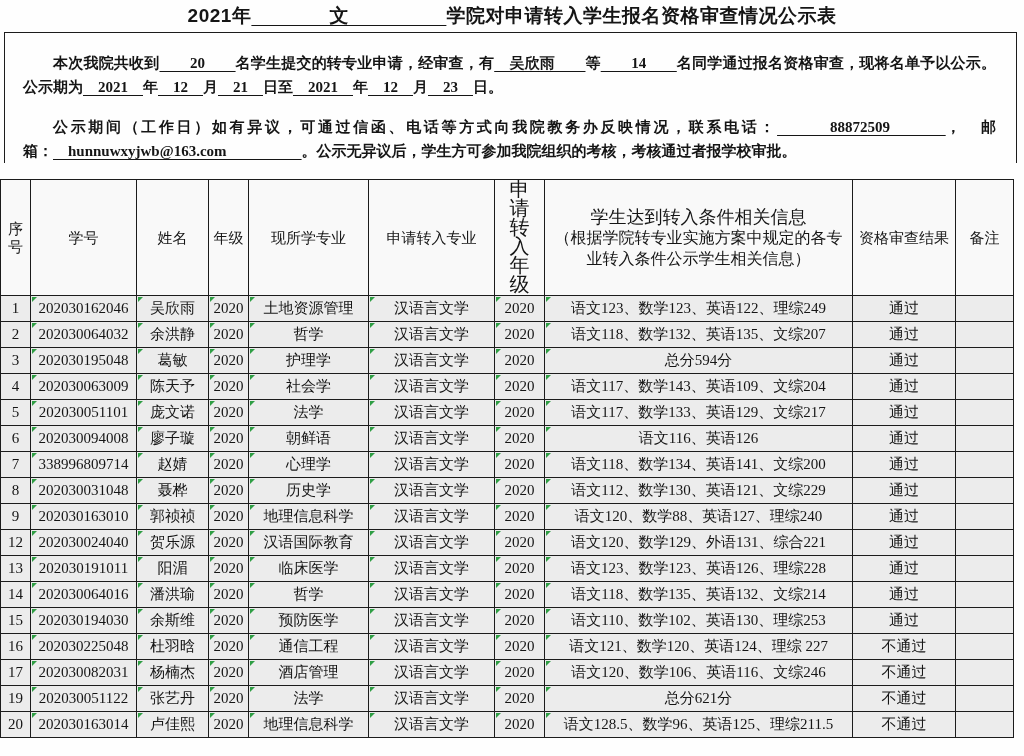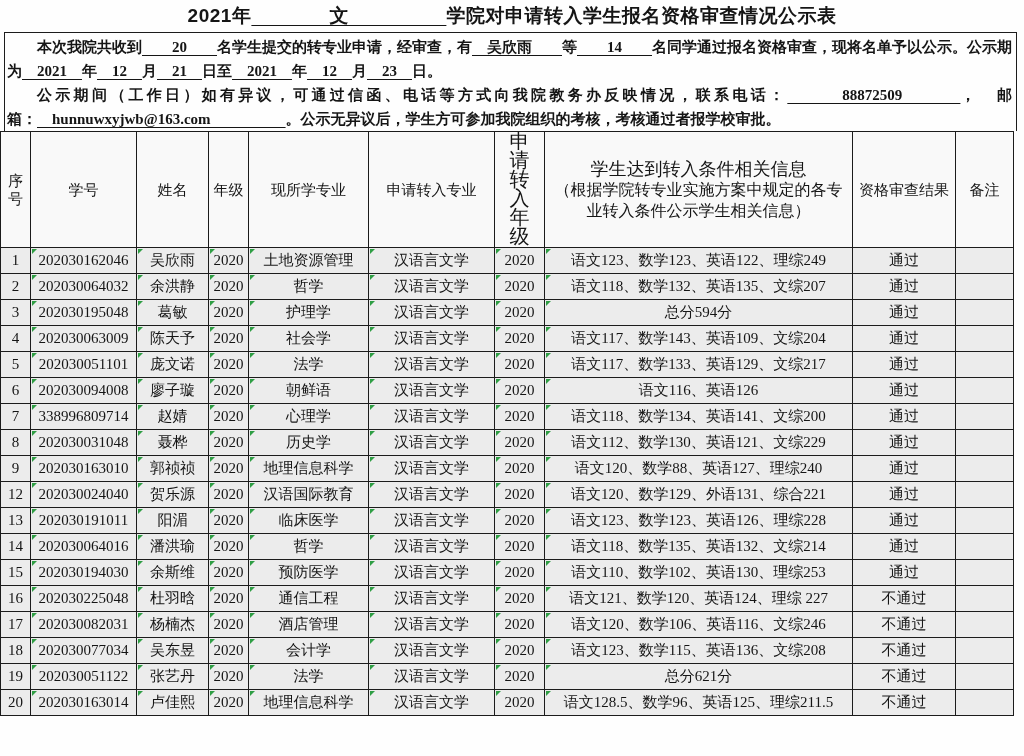--- a/index.html
+++ b/index.html
@@ -15,21 +15,21 @@
     font-family: "Liberation Sans", "DejaVu Sans", sans-serif;
   }
   .u { text-decoration: underline; text-underline-offset: 3px; white-space: pre; }
   .intro-box {
     margin: 0 7px 0 4px;
     border: 1px solid #1c1c1c; border-bottom: none;
     padding: 2px 4px 0 2px;
     font-weight: bold; font-size: 15px; line-height: 24px;
     text-align: justify;
   }
-  .intro-box p { margin: 0; text-indent: 2em; }
+  .intro-box p { margin: 16px; text-indent: 2em; }
   table.roster {
     border-collapse: collapse; table-layout: fixed;
     width: 1013px; margin-left: 0; padding-left: 47px;
   }
   .roster th, .roster td {
     border: 1px solid #1c1c1c; text-align: center;
     padding: 0 2px; overflow: hidden;
   }
   .roster thead th {
     height: 61px; background: #f9f9f9;
@@ -271,32 +271,20 @@
           <td class="gt">杨楠杰</td>
           <td class="gt">2020</td>
           <td class="gt">酒店管理</td>
           <td class="gt">汉语言文学</td>
           <td class="gt">2020</td>
           <td class="gt">语文120、数学106、英语116、文综246</td>
           <td>不通过</td>
           <td></td>
         </tr>
         <tr>
-          <td>18</td>
-          <td class="gt">202030077034</td>
-          <td class="gt">吴东昱</td>
-          <td class="gt">2020</td>
-          <td class="gt">会计学</td>
-          <td class="gt">汉语言文学</td>
-          <td class="gt">2020</td>
-          <td class="gt">语文123、数学115、英语136、文综208</td>
-          <td>不通过</td>
-          <td></td>
-        </tr>
-        <tr>
           <td>19</td>
           <td class="gt">202030051122</td>
           <td class="gt">张艺丹</td>
           <td class="gt">2020</td>
           <td class="gt">法学</td>
           <td class="gt">汉语言文学</td>
           <td class="gt">2020</td>
           <td class="gt">总分621分</td>
           <td>不通过</td>
           <td></td>

